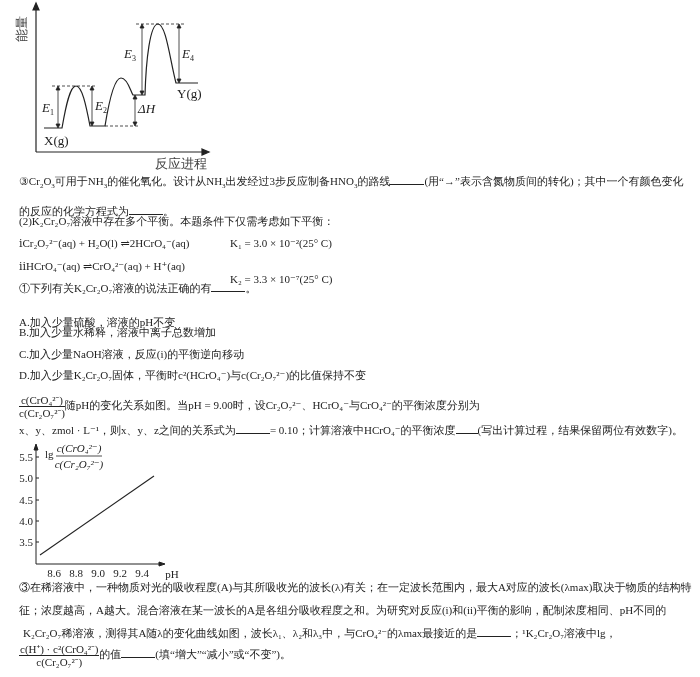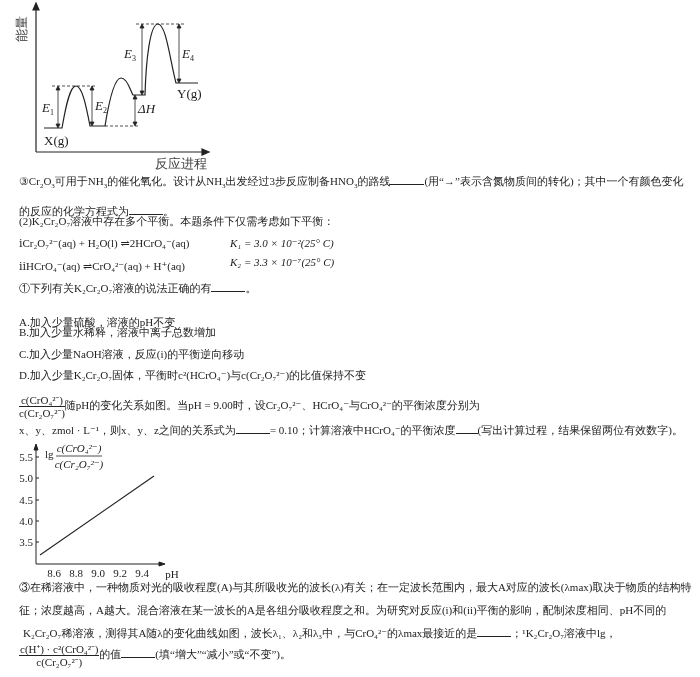--- a/index.html
+++ b/index.html
@@ -64,23 +64,23 @@
 
 <div class="line serif" style="top:174px">
   <span>③Cr</span><sub>2</sub>O<sub>3</sub><span>可用于NH</span><sub>3</sub><span>的催化氧化。设计从NH</span><sub>3</sub><span>出发经过3步反应制备HNO</span><sub>3</sub><span>的路线</span><span class="blank" style="width:34px"></span><span>(用“→”表示含氮物质间的转化)；其中一个有颜色变化</span>
 </div>
 <div class="line serif" style="top:204px">
   <span>的反应的化学方程式为</span><span class="blank" style="width:34px"></span><span>。</span>
 </div>
 
 <div class="line serif" style="top:214px">(2)K₂Cr₂O₇溶液中存在多个平衡。本题条件下仅需考虑如下平衡：</div>
 <div class="line serif" style="top:236px"><span>ⅰCr₂O₇²⁻(aq) + H₂O(l) ⇌2HCrO₄⁻(aq)</span></div>
-<div class="line serif" style="top:236px;left:230px;font-style:italic">K₁ = 3.0 × 10⁻²(25° C)</div>
+<div class="line serif" style="top:236px;left:230px;">K₁ = 3.0 × 10⁻²(25° C)</div>
 <div class="line serif" style="top:259px"><span>ⅱHCrO₄⁻(aq) ⇌CrO₄²⁻(aq) + H⁺(aq)</span></div>
-<div class="line serif" style="top:255px;left:230px;font-style:italic">K₂ = 3.3 × 10⁻⁷(25° C)</div>
+<div class="line serif" style="top:272px;left:230px;">K₂ = 3.3 × 10⁻⁷(25° C)</div>
 
 <div class="line serif" style="top:281px">
   <span>①下列有关K₂Cr₂O₇溶液的说法正确的有</span><span class="blank" style="width:34px"></span><span>。</span>
 </div>
 <div class="line serif" style="top:315px">A.加入少量硫酸，溶液的pH不变</div>
 <div class="line serif" style="top:325px">B.加入少量水稀释，溶液中离子总数增加</div>
 <div class="line serif" style="top:347px">C.加入少量NaOH溶液，反应(i)的平衡逆向移动</div>
 <div class="line serif" style="top:368px">D.加入少量K₂Cr₂O₇固体，平衡时c²(HCrO₄⁻)与c(Cr₂O₇²⁻)的比值保持不变</div>
 
 <div class="line serif" style="top:394px">

